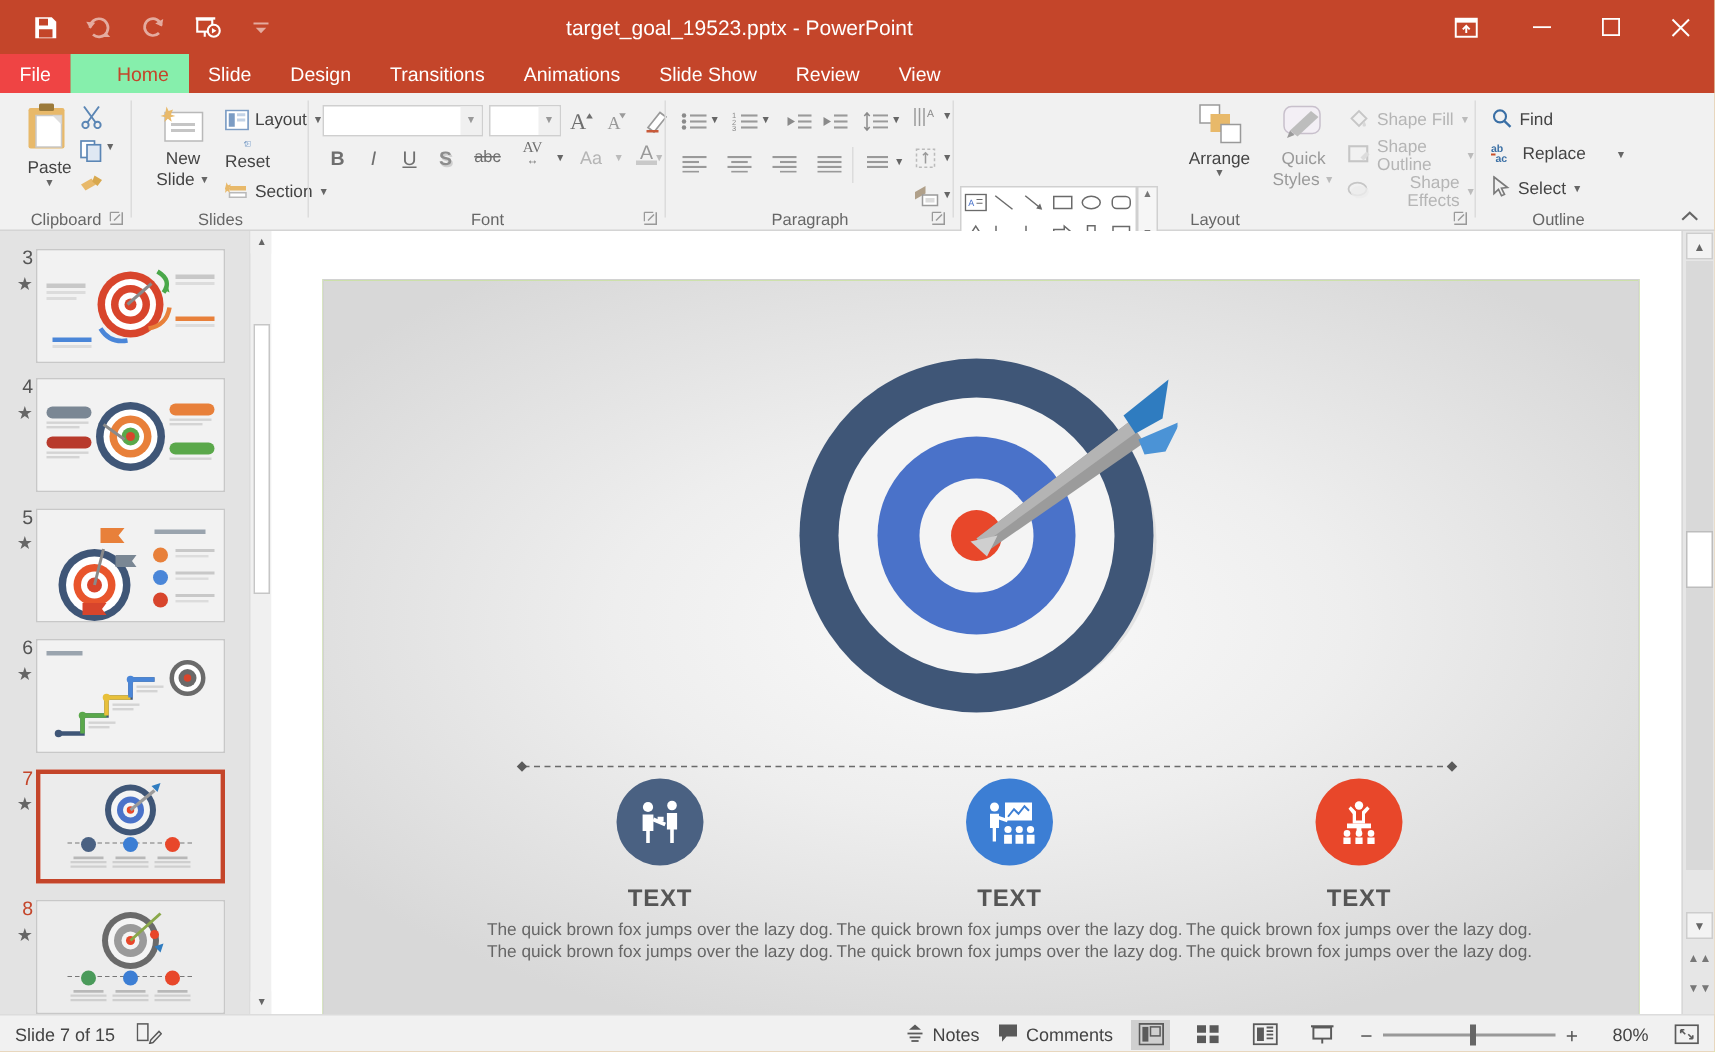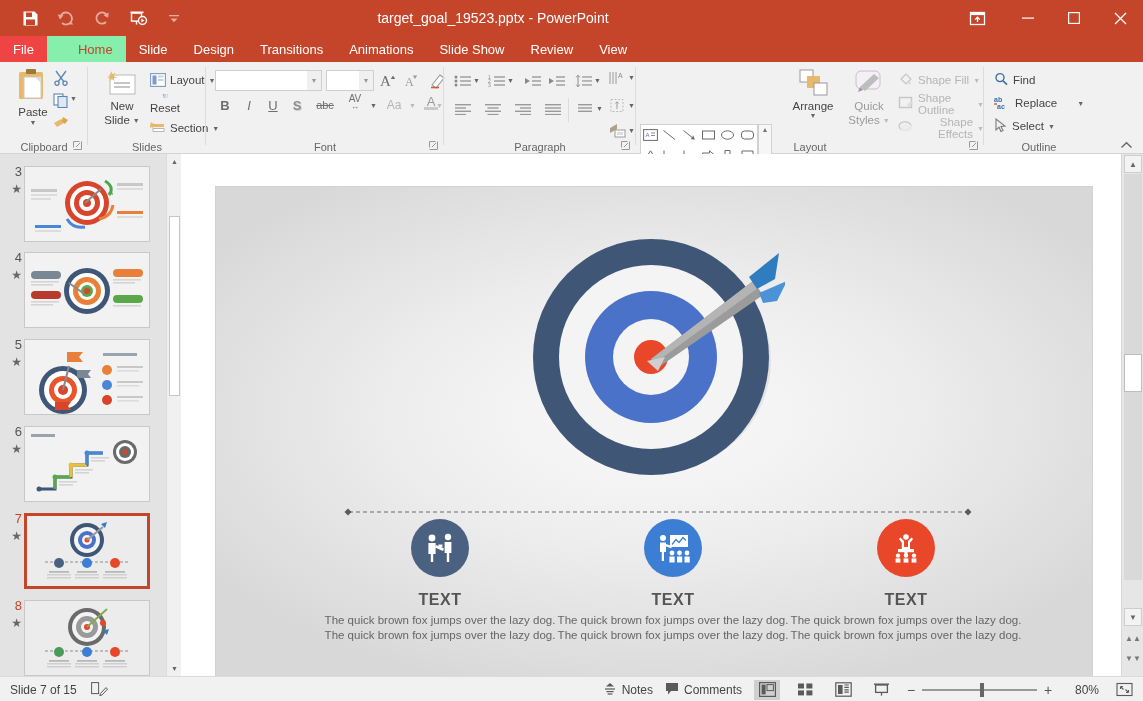--- a/index.html
+++ b/index.html
@@ -341,21 +341,21 @@
         </div>
       <div class="fmt" style="left:57px; top:33px; text-decoration:underline;">
           <span>U</span>
         </div>
       <div class="fmt" style="left:81px; top:33px;">
           <b style="color:#8d8d8d;text-shadow:1px 1px 0 #cfcfcf;">S</b>
         </div>
       <div class="fmt" style="left:105px; top:33px; width:28px; font-size:11px; text-decoration:line-through;">
           <span>abc</span>
         </div>
-      <div class="fmt" style="left:136px; top:31px; width:26px; font-size:10px;">
+      <div class="fmt" style="left:136px; top:31px; width:26px; font-size:10px;font-family:Liberation Serif, serif;">
         <span style="display:flex;flex-direction:column;align-items:center;line-height:8px;">
           <span>AV</span>
           <span style="font-size:8px;">↔</span>
         </span>
       </div>
       <div class="caret" style="position:absolute; left:164px; top:40px;">▼</div>
       <div class="fmt" style="left:176px; top:33px; width:24px; font-size:12px; color:#b5b5b5;">
           <span>Aa</span>
         </div>
       <div class="caret dis" style="position:absolute; left:203px; top:40px;">▼</div>

